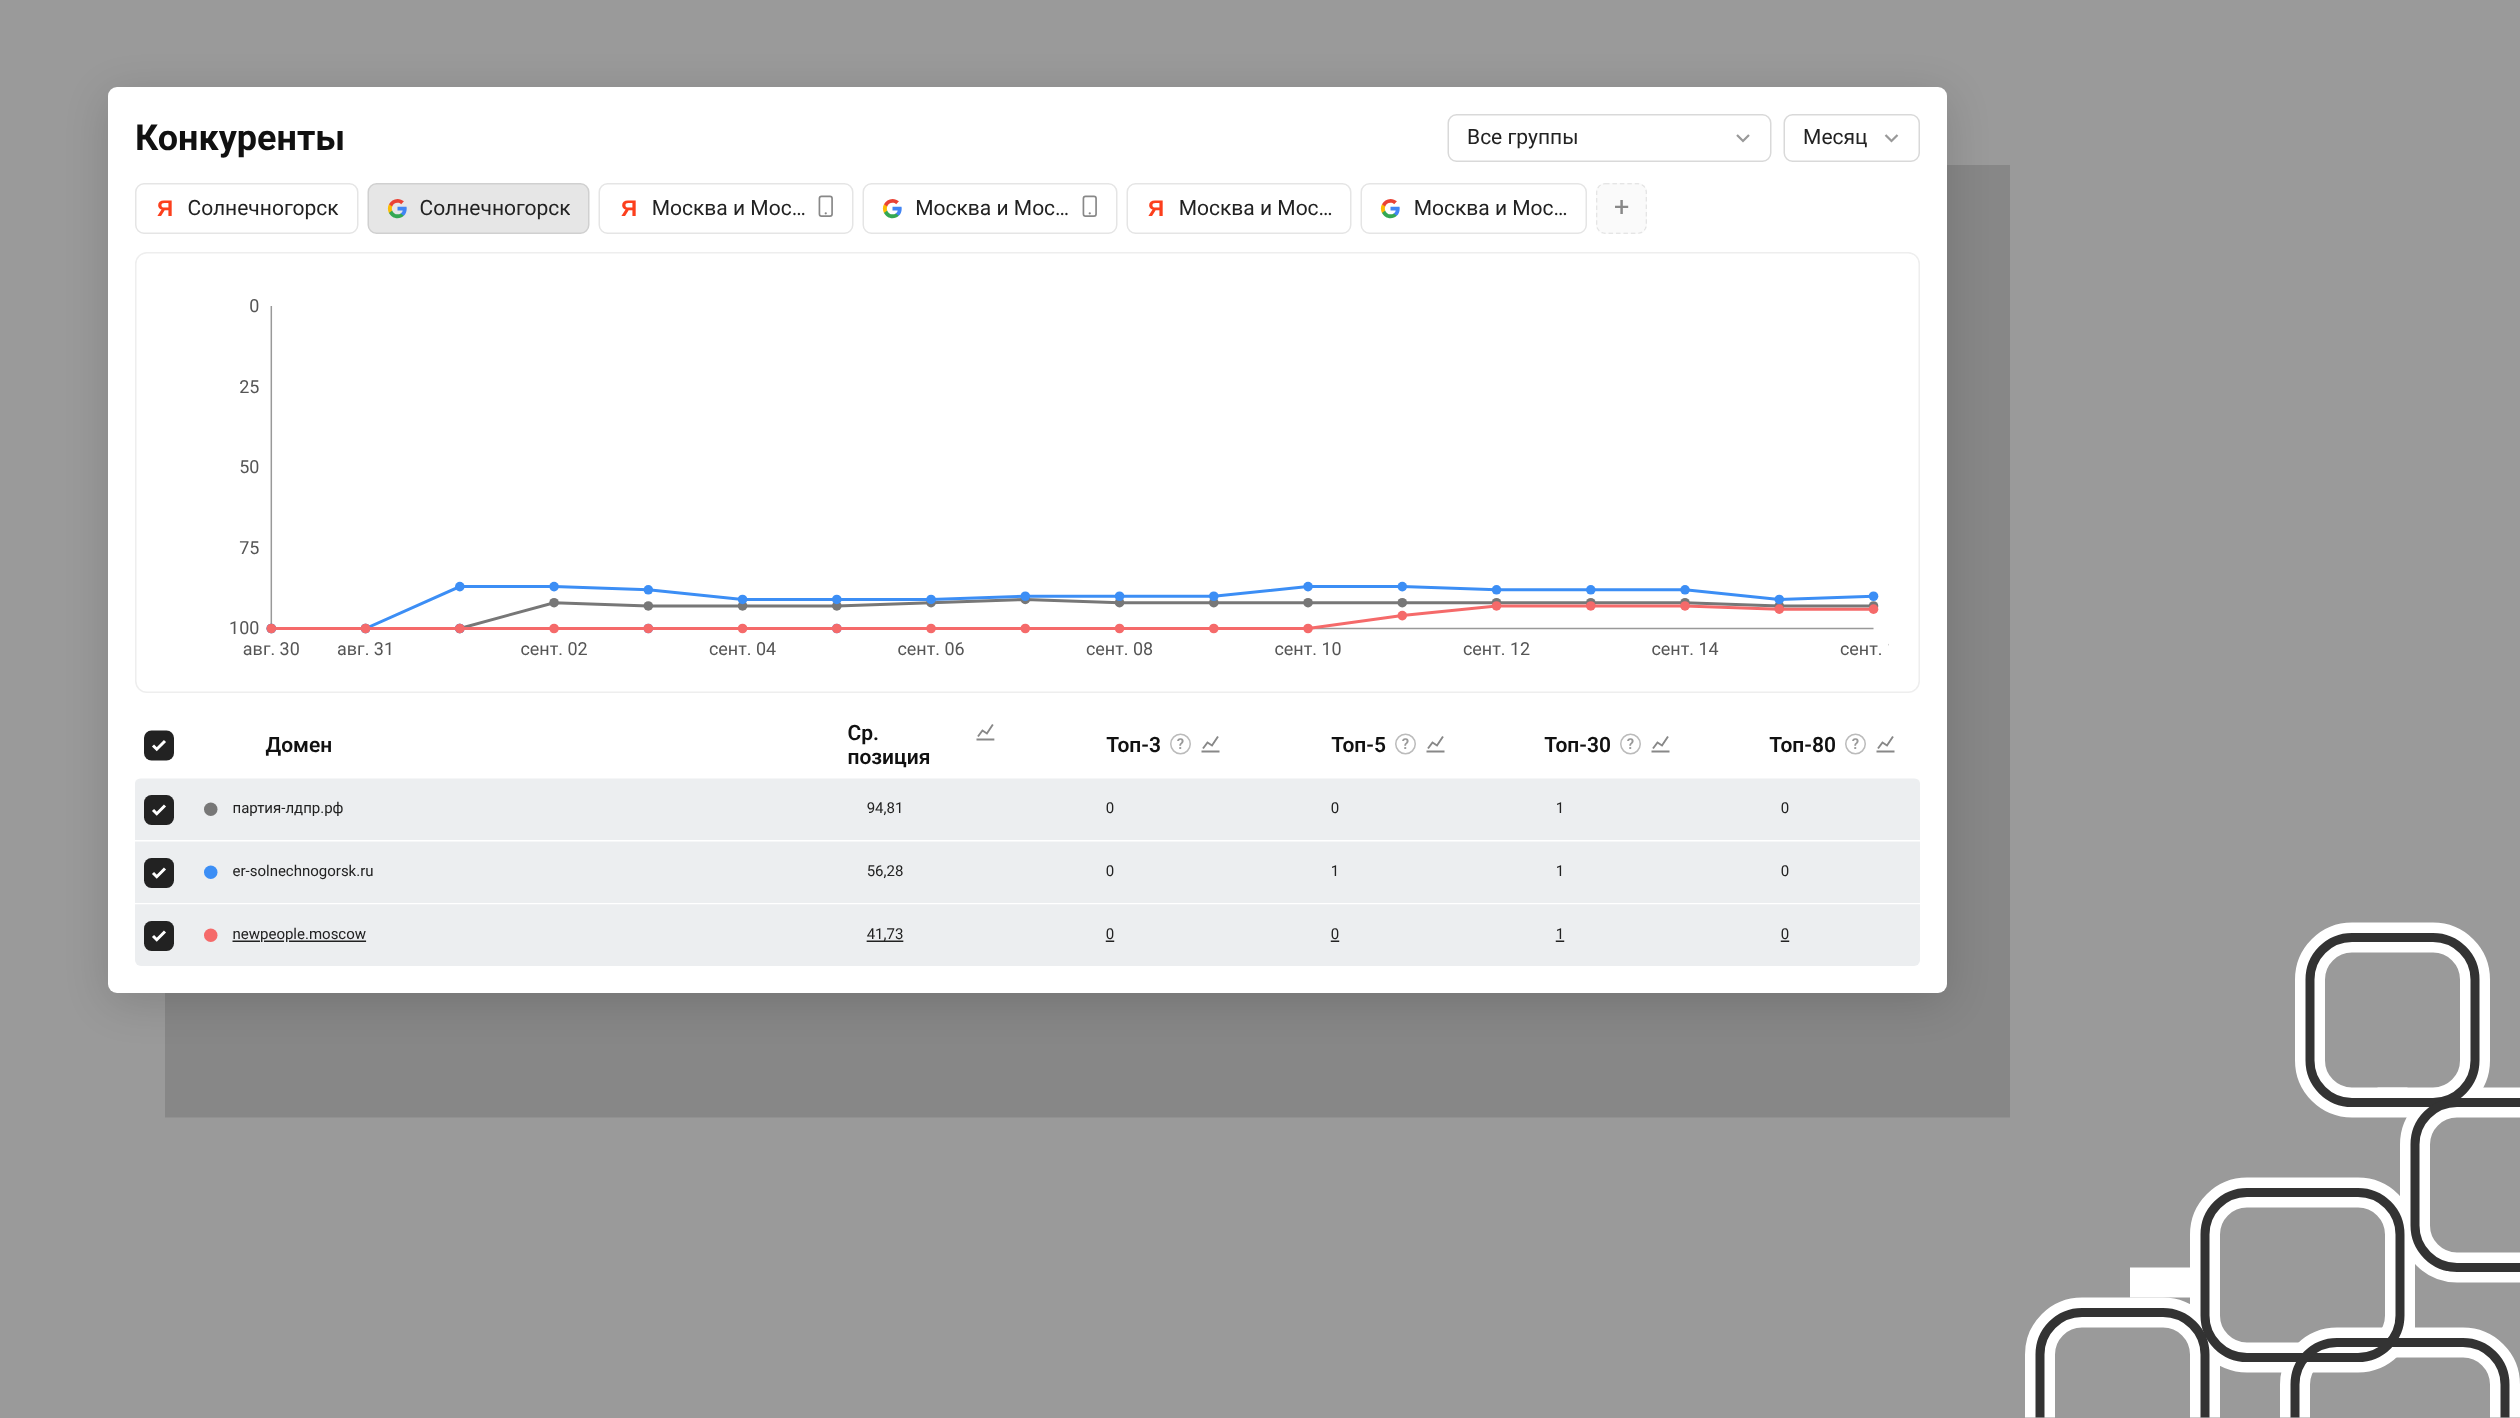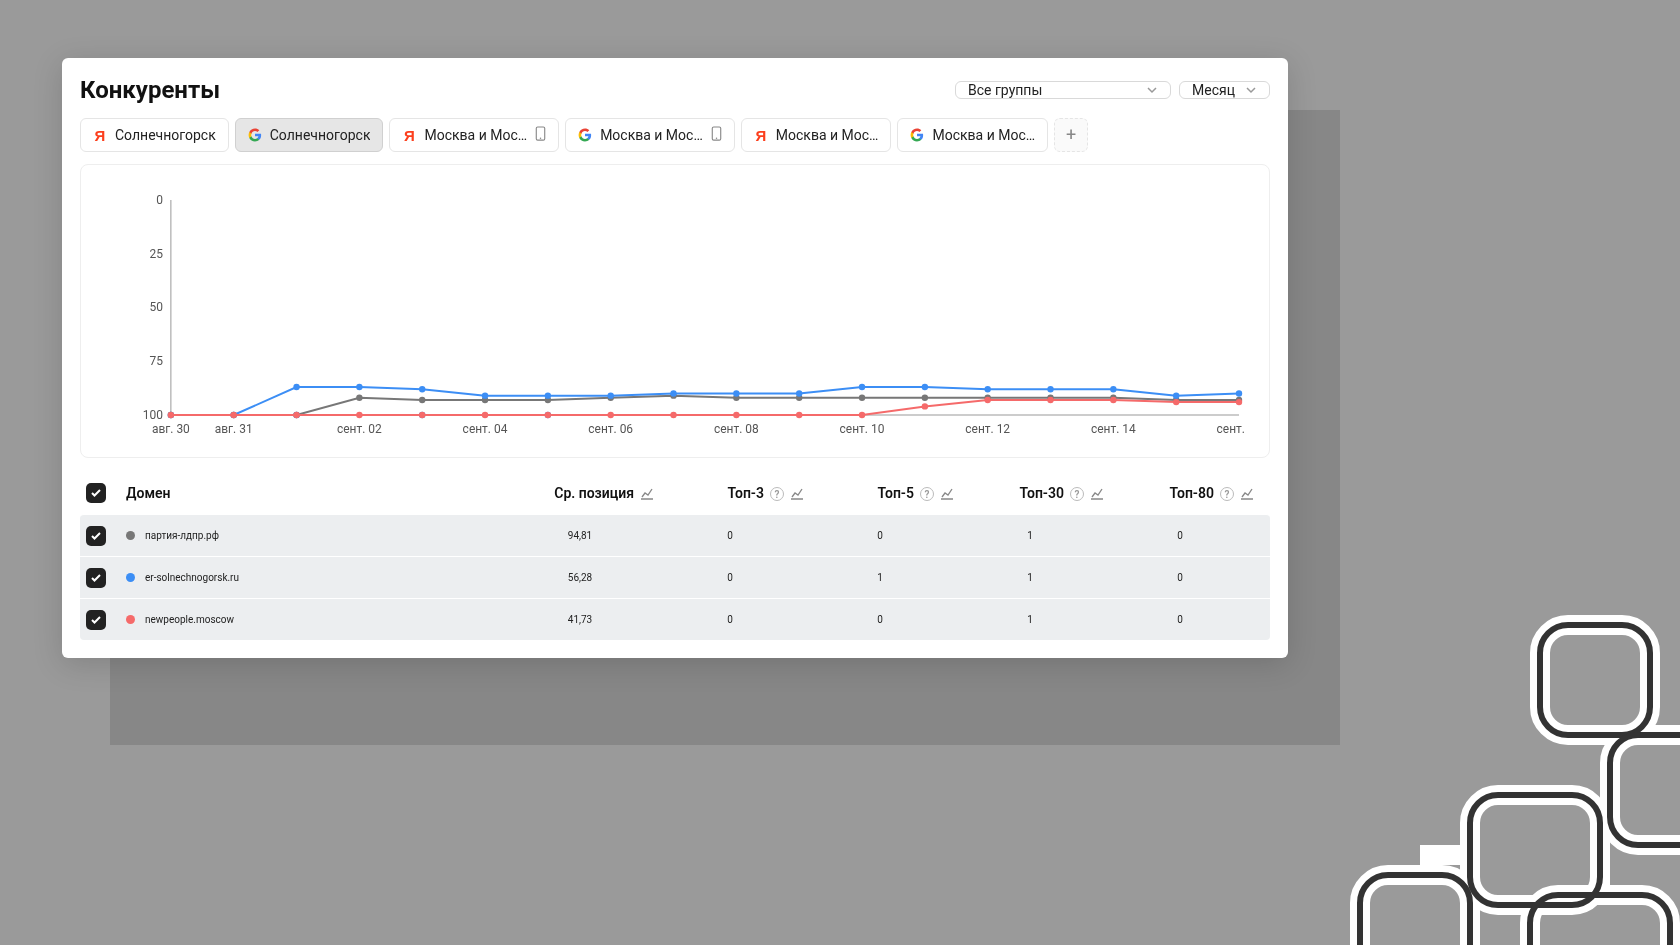--- a/index.html
+++ b/index.html
@@ -20,21 +20,21 @@
     background: #878787;
   }
   .bg-deco {
     position: absolute;
     right: -40px;
     bottom: -40px;
     pointer-events: none;
   }
   .panel {
     position: absolute;
-    left: 62px;
+    left: 72px;
     top: 58px;
     width: 1226px;
     background: #fff;
     border-radius: 6px;
     box-shadow: 0 6px 30px rgba(0,0,0,0.15);
     padding: 18px 14px 18px 14px;
   }
   .header-row {
     display: flex;
     align-items: center;
@@ -44,21 +44,21 @@
   .title {
     font-size: 24px;
     font-weight: 700;
     color: #111;
   }
   .header-controls { display: flex; gap: 8px; }
   .select {
     display: flex;
     align-items: center;
     justify-content: space-between;
-    height: 18px;
+    height: 32px;
     padding: 0 12px;
     border: 1px solid #d9d9d9;
     border-radius: 6px;
     background: #fff;
     font-size: 14px;
     color: #222;
     cursor: pointer;
     gap: 10px;
   }
   .select.wide { width: 216px; }
@@ -136,28 +136,29 @@
     color: #111;
   }
   .trow {
     background: #eceef0;
     font-size: 10px;
     color: #222;
   }
   .trow + .trow { margin-top: 0; }
   .trow { border-top: 1px solid #fff; }
   .trow:first-of-type { border-radius: 4px 4px 0 0; }
-  .trow:last-of-type { border-radius: 0 0 4px 4px; }
+  .trow:last-of-type { border-radius: 0 0 4px 4px; text-decoration: underline; }
   .cell-right { text-align: center; padding-right: 18px; }
   .hdr-cell {
     display: flex;
-    align-items: flex-end;
+    align-items: flex-start;
     justify-content: flex-end;
     gap: 6px;
     padding-right: 10px;
+    margin-left: 41px;
   }
   .hdr-cell.first { justify-content: flex-start; padding-left: 0; }
   .help-icon {
     width: 14px; height: 14px; border: 1px solid #bbb; border-radius: 50%;
     display: inline-flex; align-items: center; justify-content: center;
     font-size: 10px; color: #999;
   }
   .mini-chart-icon { width: 14px; height: 14px; }
   .checkbox {
     width: 20px; height: 20px; border-radius: 5px; background: #222;

